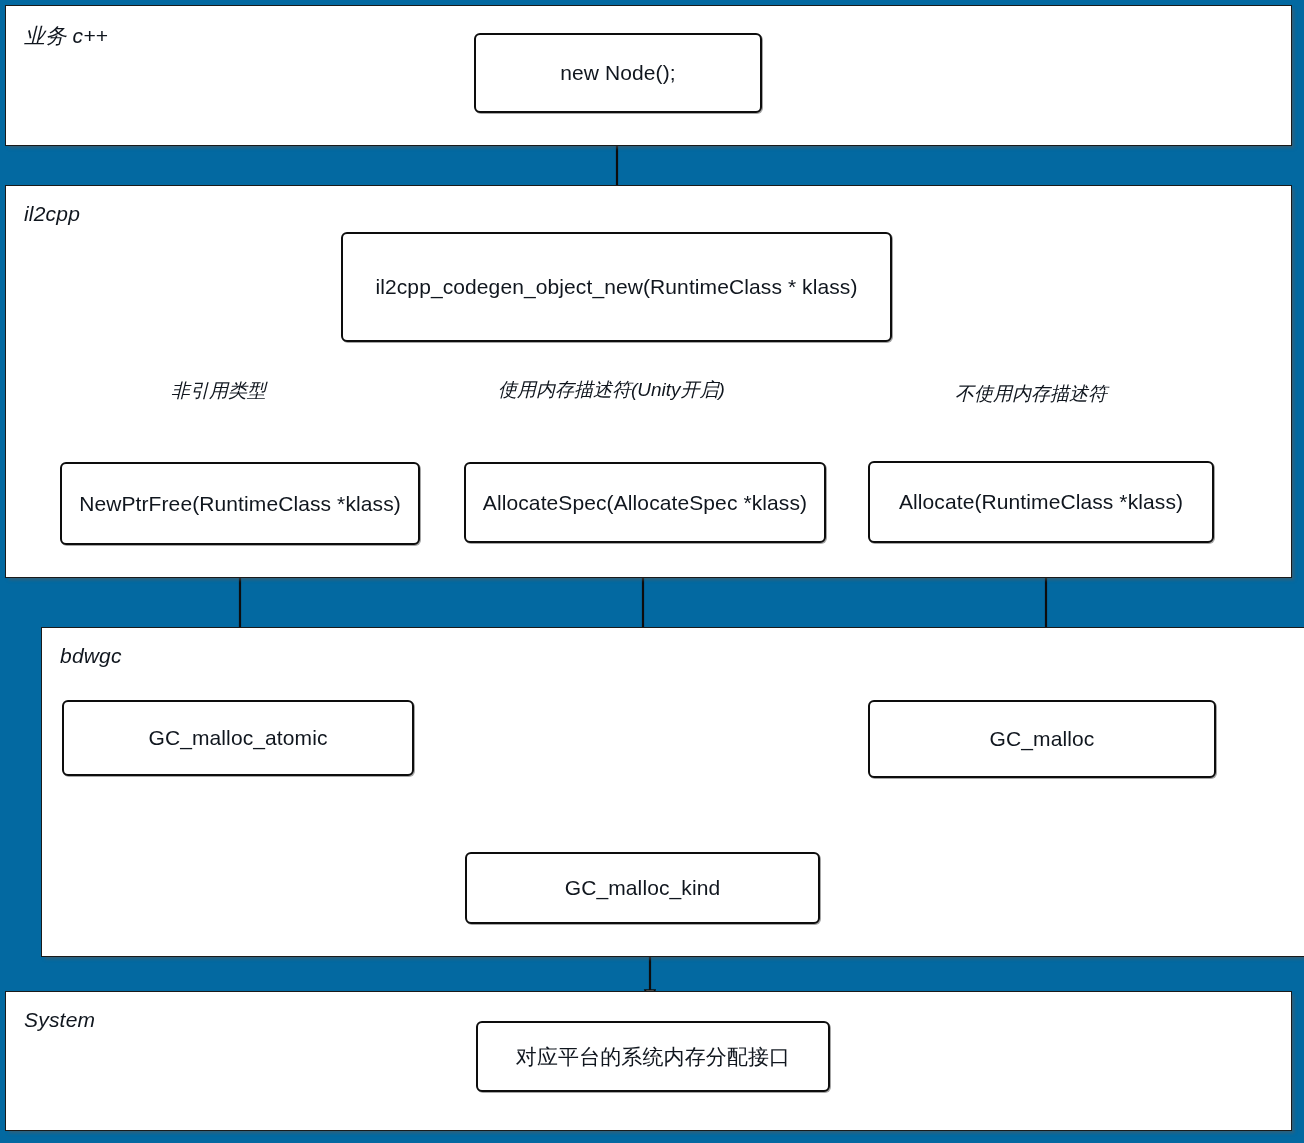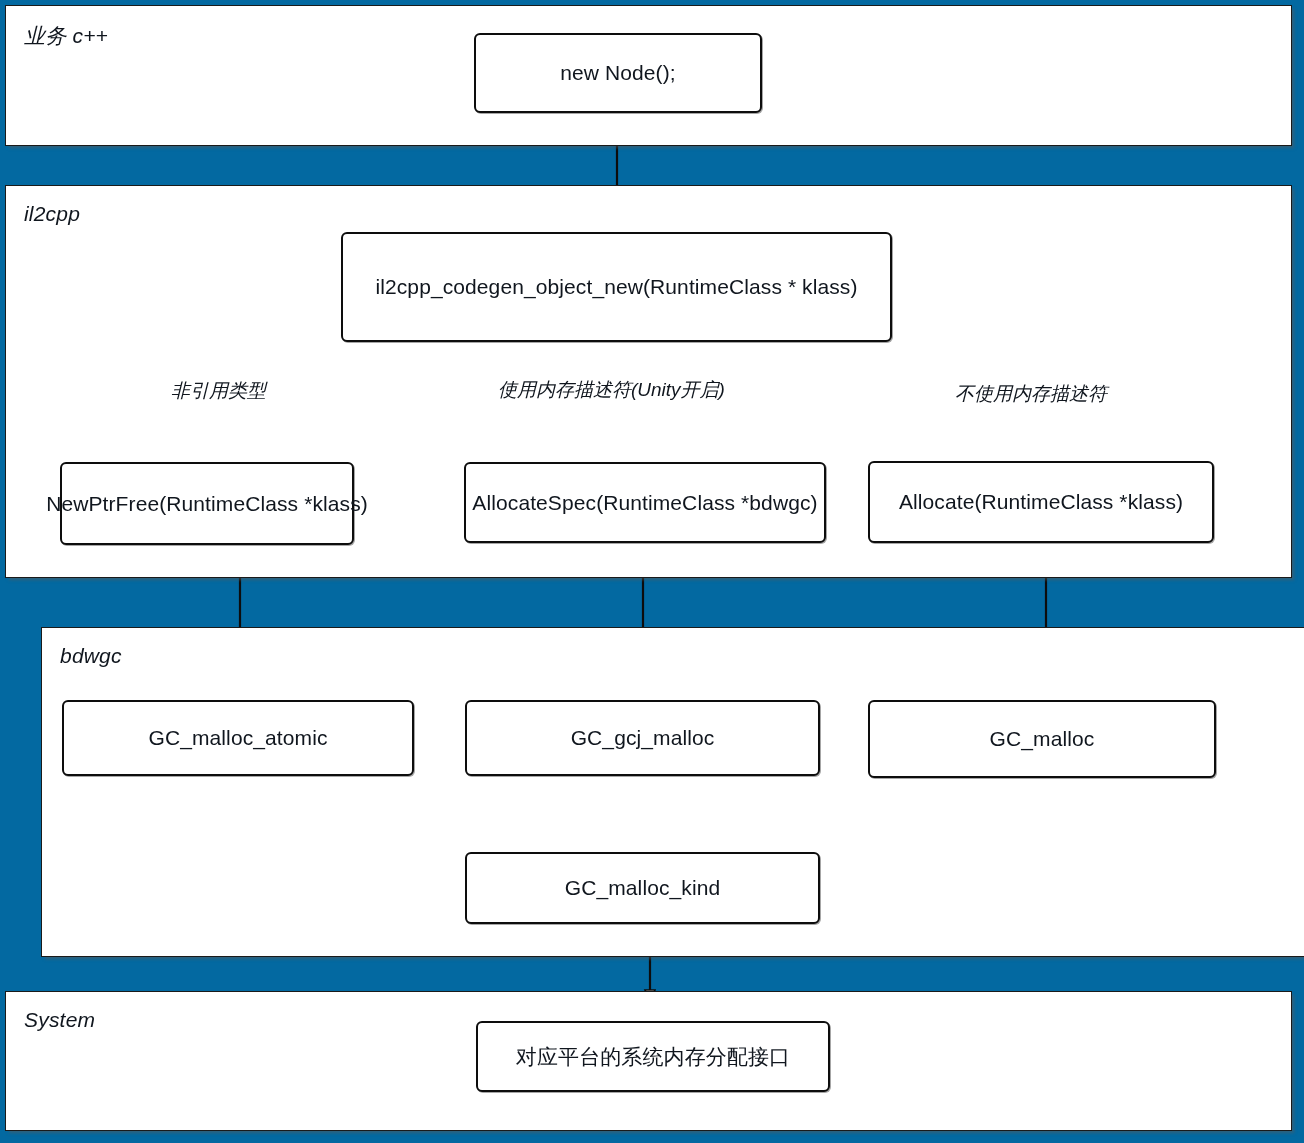--- a/index.html
+++ b/index.html
@@ -122,39 +122,36 @@
   </div>
 
   <div class="node" style="left:474px; top:33px; width:288px; height:80px;">
     <span class="node-text">new Node();</span>
   </div>
 
   <div class="node" style="left:341px; top:232px; width:551px; height:110px;">
     <span class="node-text">il2cpp_codegen_object_new(RuntimeClass * klass)</span>
   </div>
 
-  <div class="node" style="left:60px; top:462px; width:294px; height:83px;">
+  <div class="node" style="left:60px; top:462px; width:360px; height:83px;">
     <span class="node-text">NewPtrFree(RuntimeClass *klass)</span>
   </div>
 
   <div class="node" style="left:464px; top:462px; width:362px; height:81px;">
-    <span class="node-text">AllocateSpec(RuntimeClass *bdwgc)</span>
+    <span class="node-text">AllocateSpec(AllocateSpec *klass)</span>
   </div>
 
   <div class="node" style="left:868px; top:461px; width:346px; height:82px;">
     <span class="node-text">Allocate(RuntimeClass *klass)</span>
   </div>
 
   <div class="node" style="left:62px; top:700px; width:352px; height:76px;">
     <span class="node-text">GC_malloc_atomic</span>
   </div>
 
-  <div class="node" style="left:465px; top:700px; width:355px; height:76px;">
-    <span class="node-text">GC_gcj_malloc</span>
-  </div>
 
   <div class="node" style="left:868px; top:700px; width:348px; height:78px;">
     <span class="node-text">GC_malloc</span>
   </div>
 
   <div class="node" style="left:476px; top:1021px; width:354px; height:71px;">
     <span class="node-text">对应平台的系统内存分配接口</span>
   </div>
 
   <div class="node" style="left:465px; top:852px; width:355px; height:72px;">

